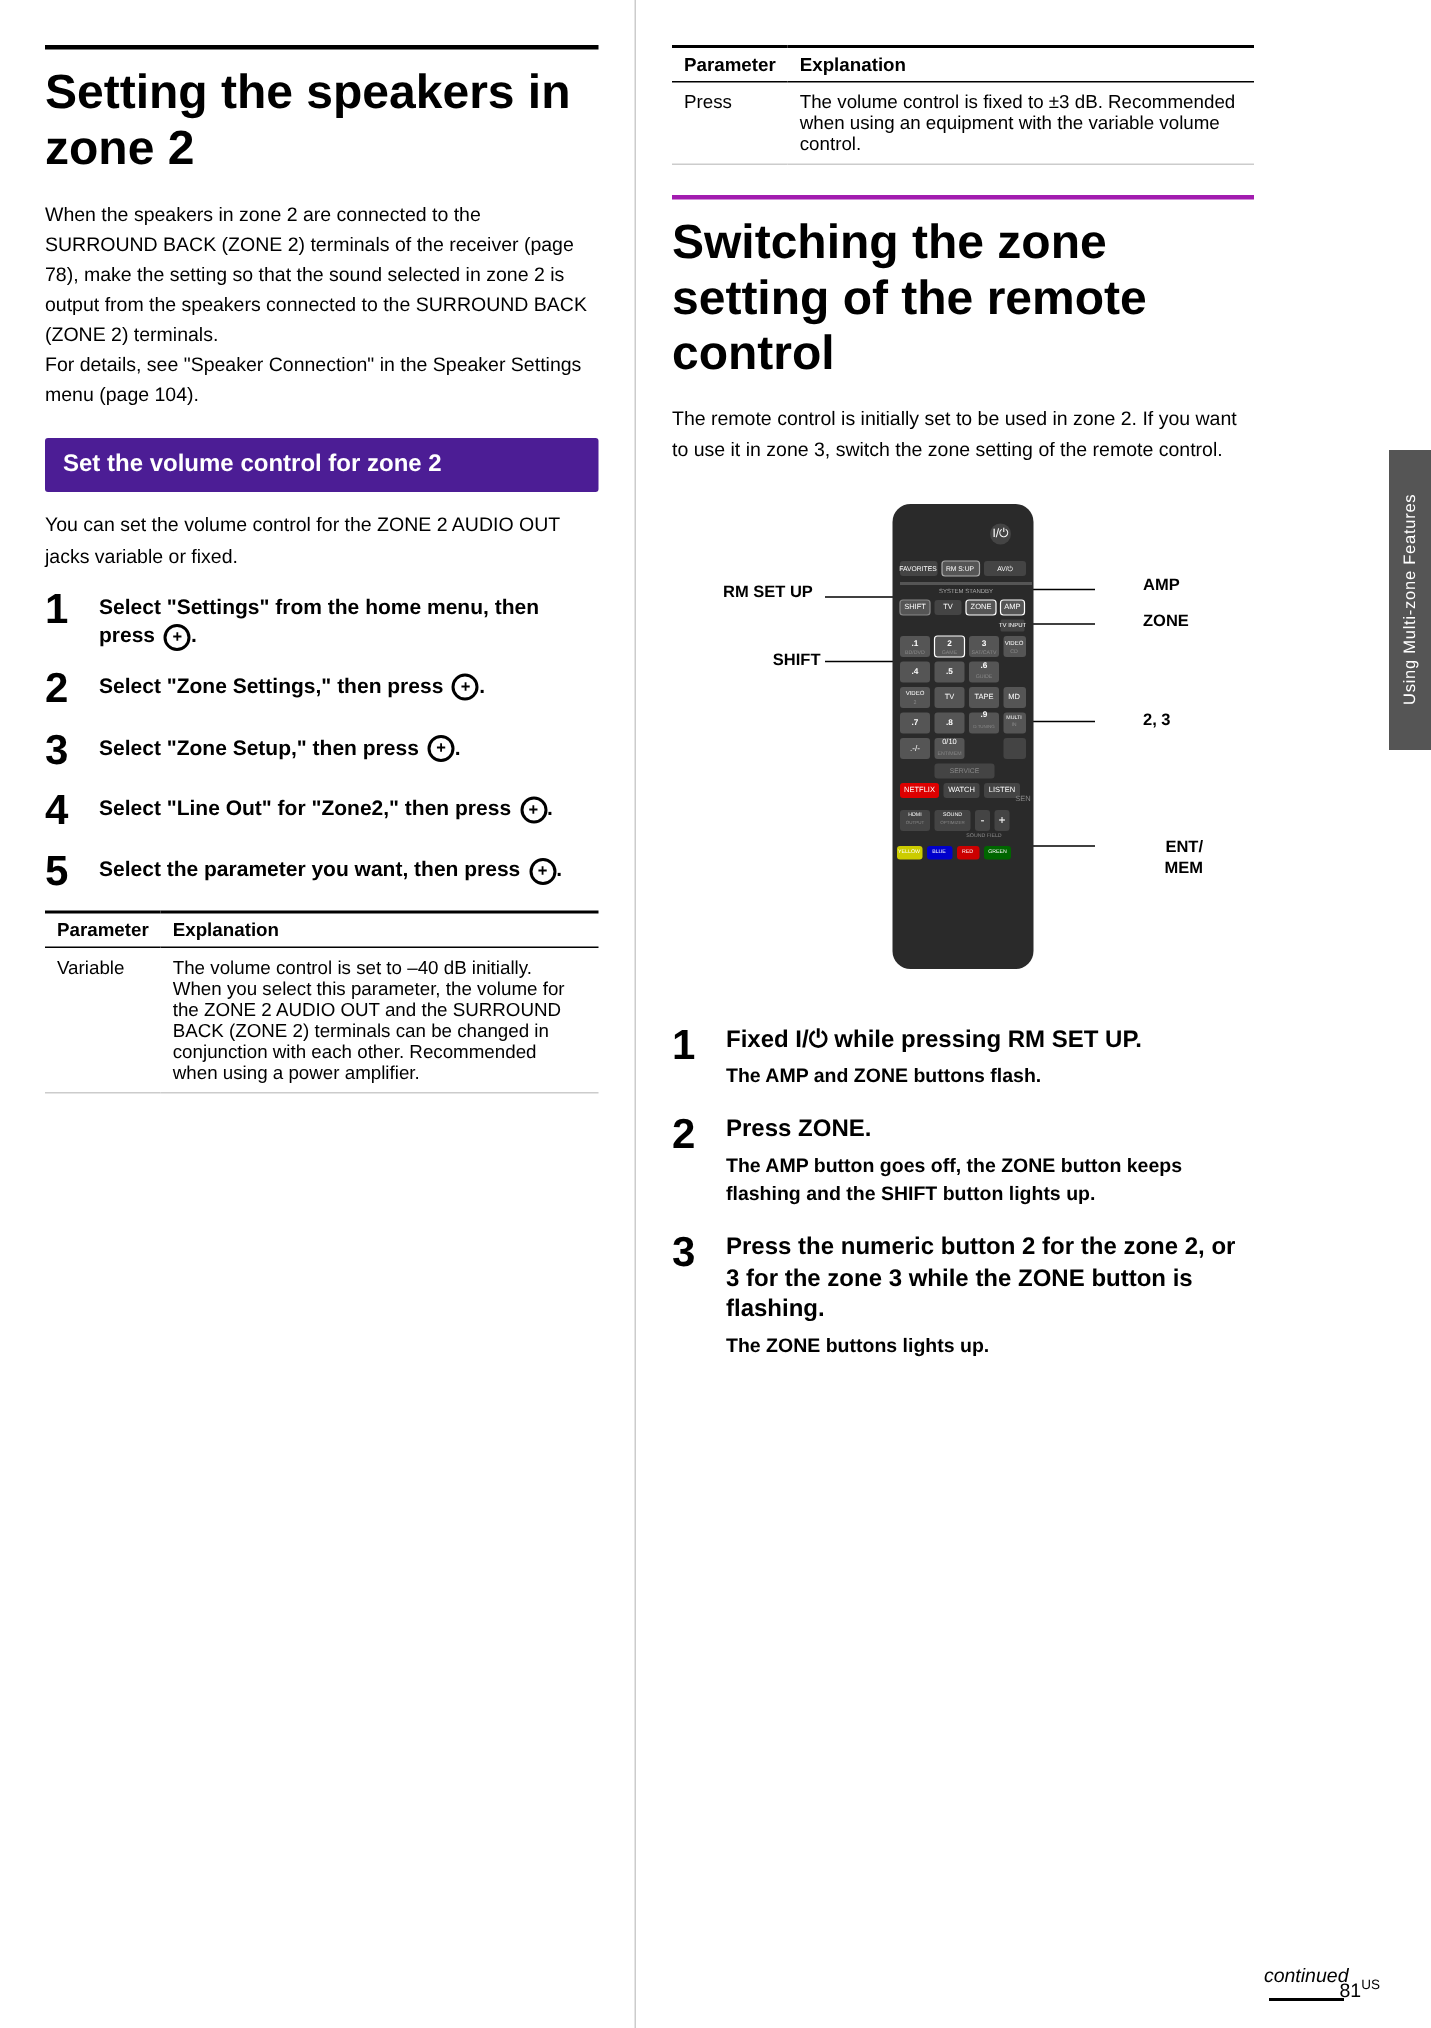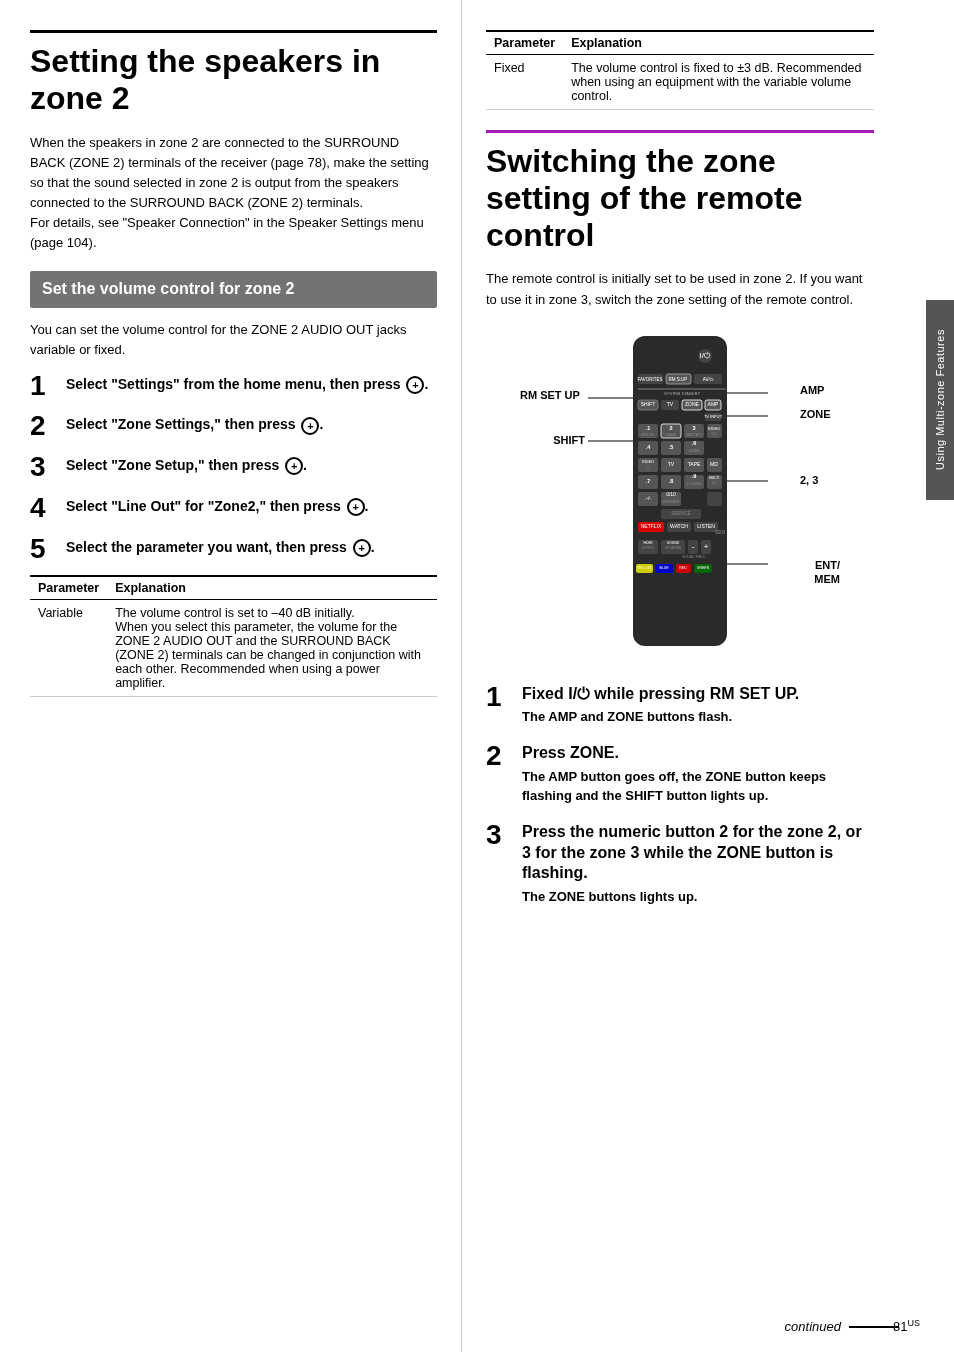--- a/index.html
+++ b/index.html
@@ -35,21 +35,21 @@
       padding: 12px 6px;
       display: flex;
       align-items: center;
       justify-content: center;
       height: 200px;
       letter-spacing: 0.5px;
     }
 
     
     .left-col {
-      width: 462px;
+      width: 424px;
       padding: 30px 24px 30px 30px;
       border-right: 1px solid #ccc;
     }
 
     
     .right-col {
       width: 462px;
       padding: 30px 50px 30px 24px;
     }
 
@@ -72,21 +72,21 @@
     }
 
     p.body-text {
       font-size: 13px;
       line-height: 1.55;
       margin-bottom: 10px;
     }
 
     
     .sub-section-box {
-      background: #737373;
+      background: #4c1d95;
       color: #fff;
       padding: 8px 12px;
       margin: 18px 0 12px 0;
       border-radius: 2px;
     }
 
     .sub-section-box h2 {
       font-size: 16px;
       font-weight: 900;
       line-height: 1.3;
@@ -280,21 +280,21 @@
 
     <table class="fixed-table">
       <thead>
         <tr>
           <th>Parameter</th>
           <th>Explanation</th>
         </tr>
       </thead>
       <tbody>
         <tr>
-          <td>Fixed</td>
+          <td>Press</td>
           <td>The volume control is fixed to ±3 dB. Recommended when using an equipment with the variable volume control.</td>
         </tr>
       </tbody>
     </table>
 
     <h1 class="section-title-right">Switching the zone setting of the remote control</h1>
 
     <p class="body-text">The remote control is initially set to be used in zone 2. If you want to use it in zone 3, switch the zone setting of the remote control.</p>
 
     <div class="remote-container">
@@ -488,19 +488,19 @@
         <div class="step-sub">The ZONE buttons lights up.</div>
       </div>
     </div>
 
   </div>
 
 </div>
 
 <div class="side-tab">Using Multi-zone Features</div>
 
-<div style="position:absolute; bottom:18px; right:55px; font-style:italic; font-size:13px; display:flex; align-items:center; gap:8px;">
+<div style="position:absolute; bottom:18px; right:55px; font-style:italic; font-size:13px; display:flex; align-items:center; gap:8px;flex-direction:column;">
   <span>continued</span>
   <span style="display:inline-block; width:50px; height:2px; background:#000; vertical-align:middle;"></span>
 </div>
 <div style="position:absolute; bottom:18px; right:34px; font-size:13px;margin-left:40px;">
   <span>81</span><sup style="font-size:9px;">US</sup>
 </div>
 
 </body></html>

